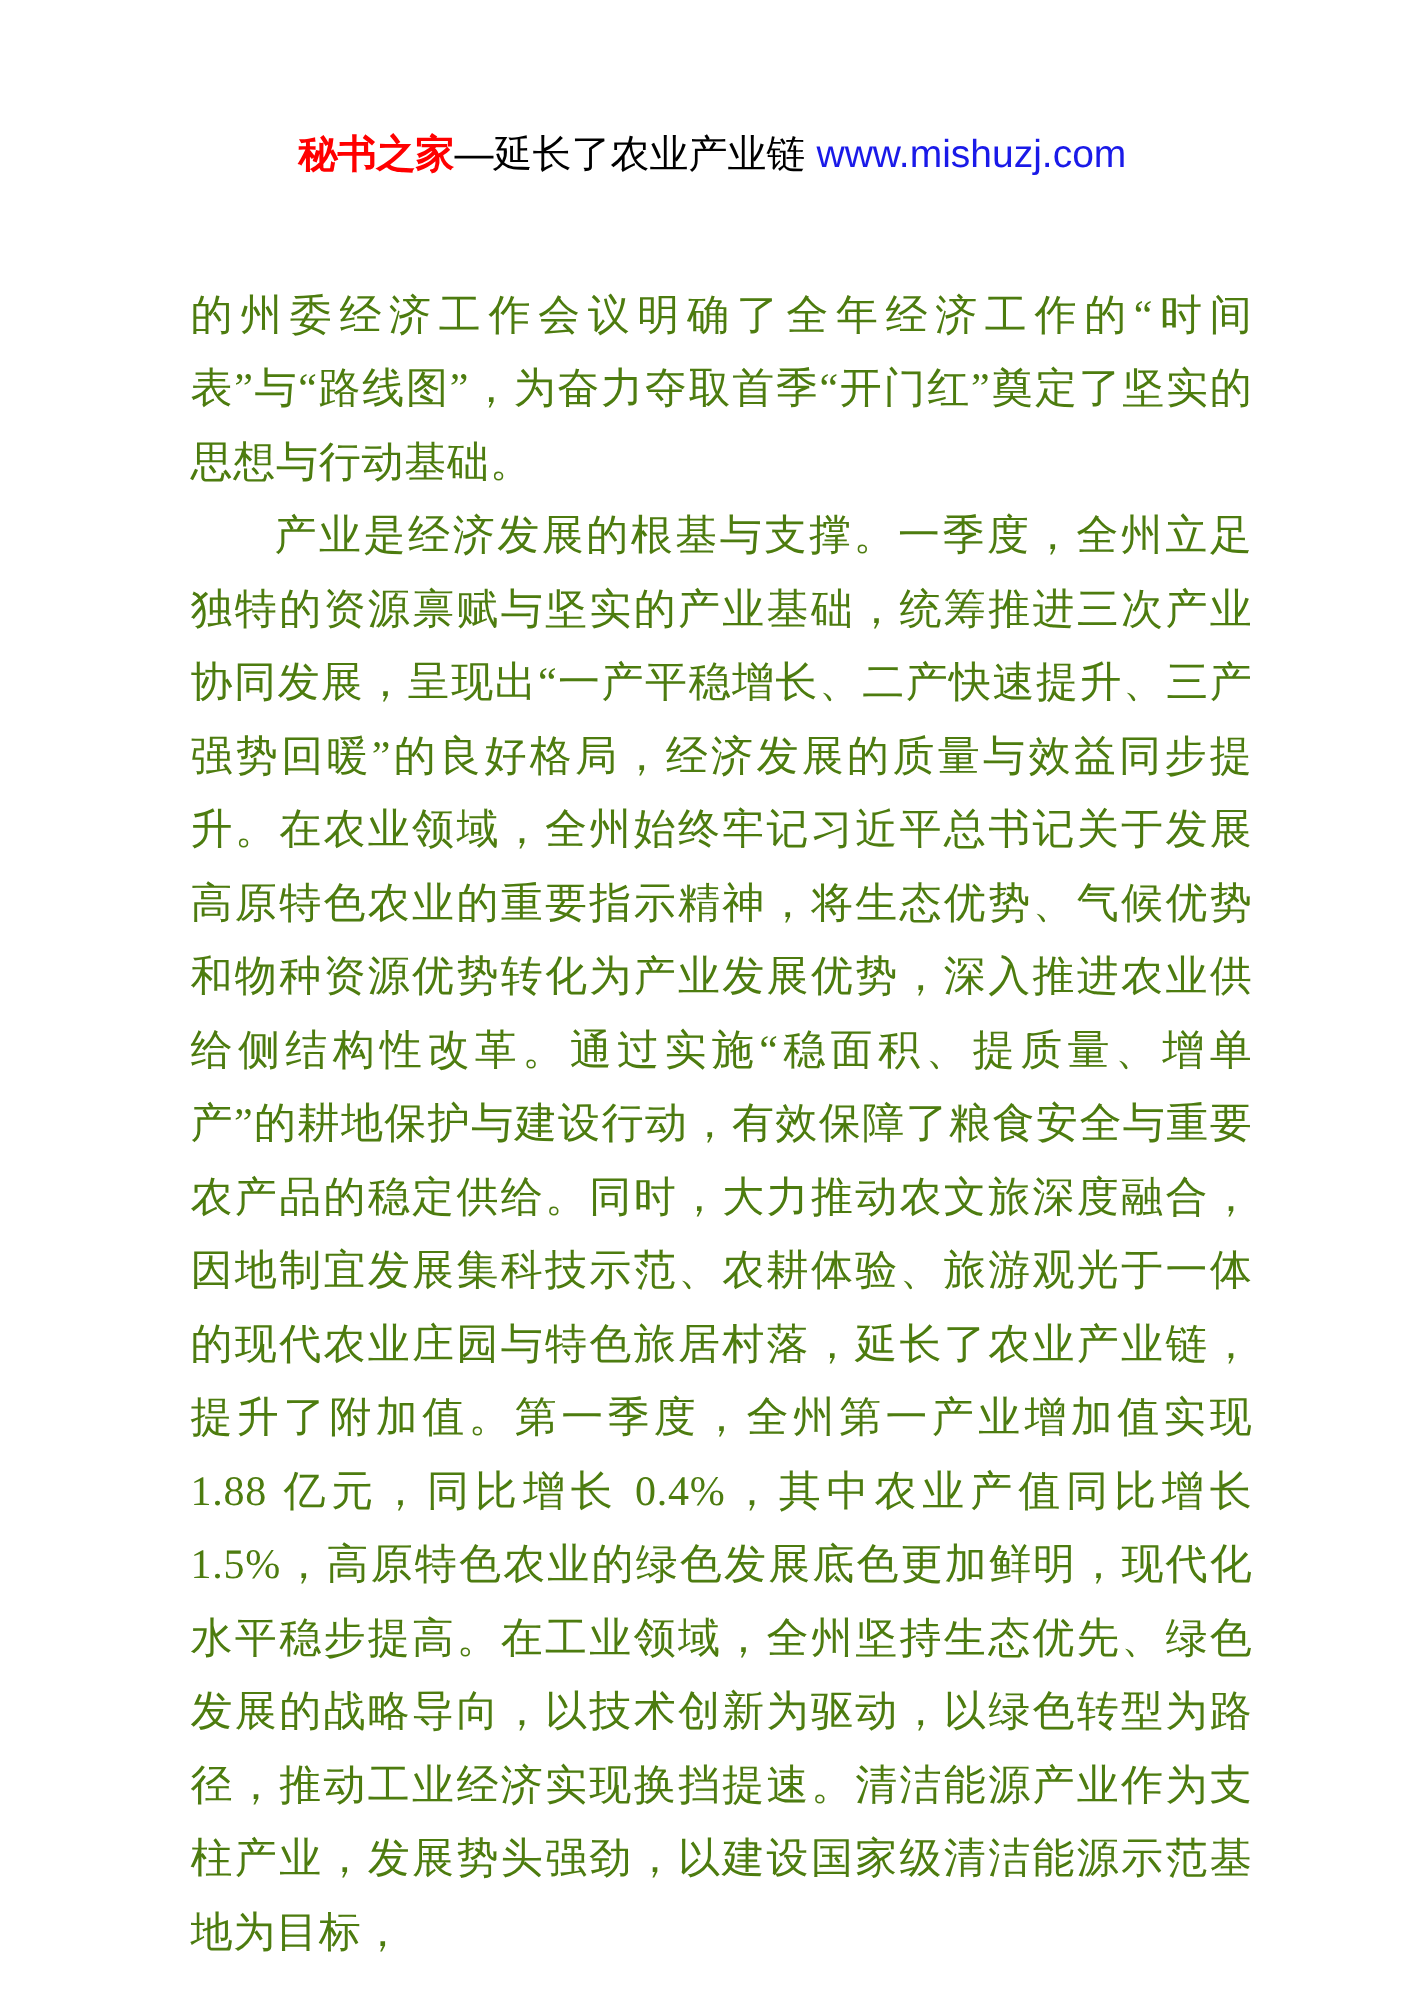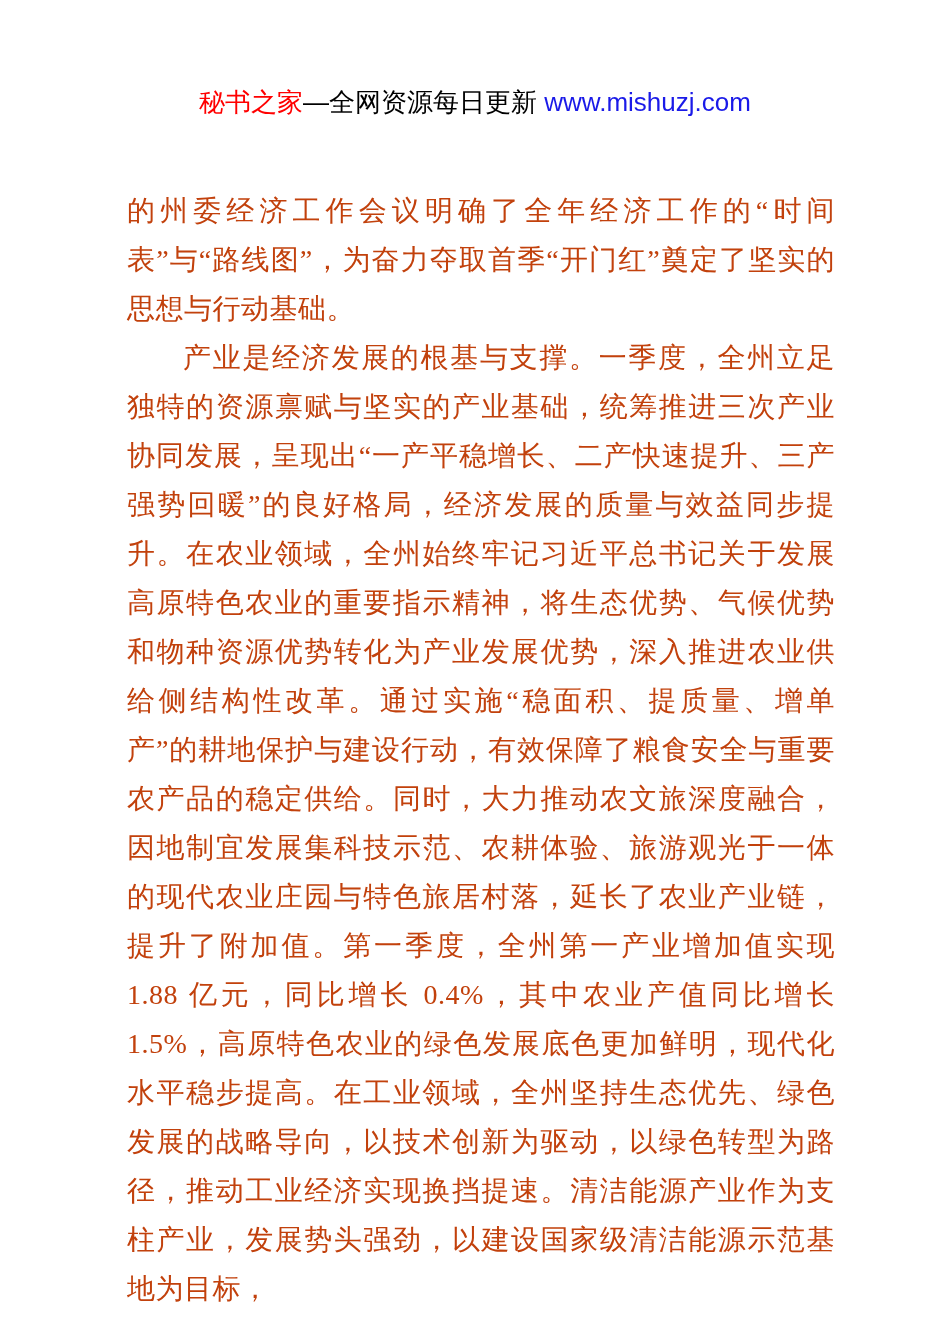--- a/index.html
+++ b/index.html
@@ -18,21 +18,21 @@
   }
   .doc-header {
     padding-top: 86px;
     text-align: center;
     font-size: 26px;
     line-height: 32px;
     font-family: "Liberation Sans", "DejaVu Sans", sans-serif;
     white-space: nowrap;
   }
   .doc-header .brand {
-    font-weight: normal;
+    font-weight: bold;
     color: #ff0000;
   }
   .doc-header .dash,
   .doc-header .tagline {
     color: #000000;
   }
   .doc-header .url {
     color: #1a1ae8;
     text-decoration: none;
     text-align: right;
@@ -55,22 +55,22 @@
   .doc-body .bold {
     font-weight: normal;
   }
 </style>
 </head>
 <body>
 
 <div class="page">
 
   <div class="doc-header">
-    <span class="brand" style="color: rgb(255, 0, 0);">秘书之家</span><span class="dash">—</span><span class="tagline">全网资源每日更新</span>
+    <span class="brand" style="color: rgb(255, 0, 0);">秘书之家</span><span class="dash">—</span><span class="tagline">延长了农业产业链</span>
     <a class="url" style="color: rgb(26, 26, 232);">www.mishuzj.com</a>
   </div>
 
-  <div class="doc-body" id="doc-body" style="color: #c2410c;">
+  <div class="doc-body" id="doc-body" style="color: #4d7c0f;">
       <p class=""><span>的州委经济工作会议明确了全年经济工作的“时间表”与“路线图”，为奋力夺取首季“开门红”奠定了坚实的思想与行动基础。</span></p>
       <p class="indent"><span>产业是经济发展的根基与支撑。一季度，全州立足独特的资源禀赋与坚实的产业基础，统筹推进三次产业协同发展，呈现出“一产平稳增长、二产快速提升、三产强势回暖”的良好格局，经济发展的质量与效益同步提升。在农业领域，全州始终牢记习近平总书记关于发展高原特色农业的重要指示精神，将生态优势、气候优势和物种资源优势转化为产业发展优势，深入推进农业供给侧结构性改革。通过实施“稳面积、提质量、增单产”的耕地保护与建设行动，有效保障了粮食安全与重要农产品的稳定供给。同时，大力推动农文旅深度融合，因地制宜发展集科技示范、农耕体验、旅游观光于一体的现代农业庄园与特色旅居村落，延长了农业产业链，提升了附加值。</span><span class="bold">第一</span><span>季度，全州</span><span class="bold">第一</span><span>产业增加值实现 1.88 亿元，同比增长 0.4%，其中农业产值同比增长 1.5%，高原特色农业的绿色发展底色更加鲜明，现代化水平稳步提高。在工业领域，全州坚持生态优先、绿色发展的战略导向，以技术创新为驱动，以绿色转型为路径，推动工业经济实现换挡提速。清洁能源产业作为支柱产业，发展势头强劲，以建设国家级清洁能源示范基地为目标，</span></p>
     </div>
 
 </div>
 
 </body></html>

